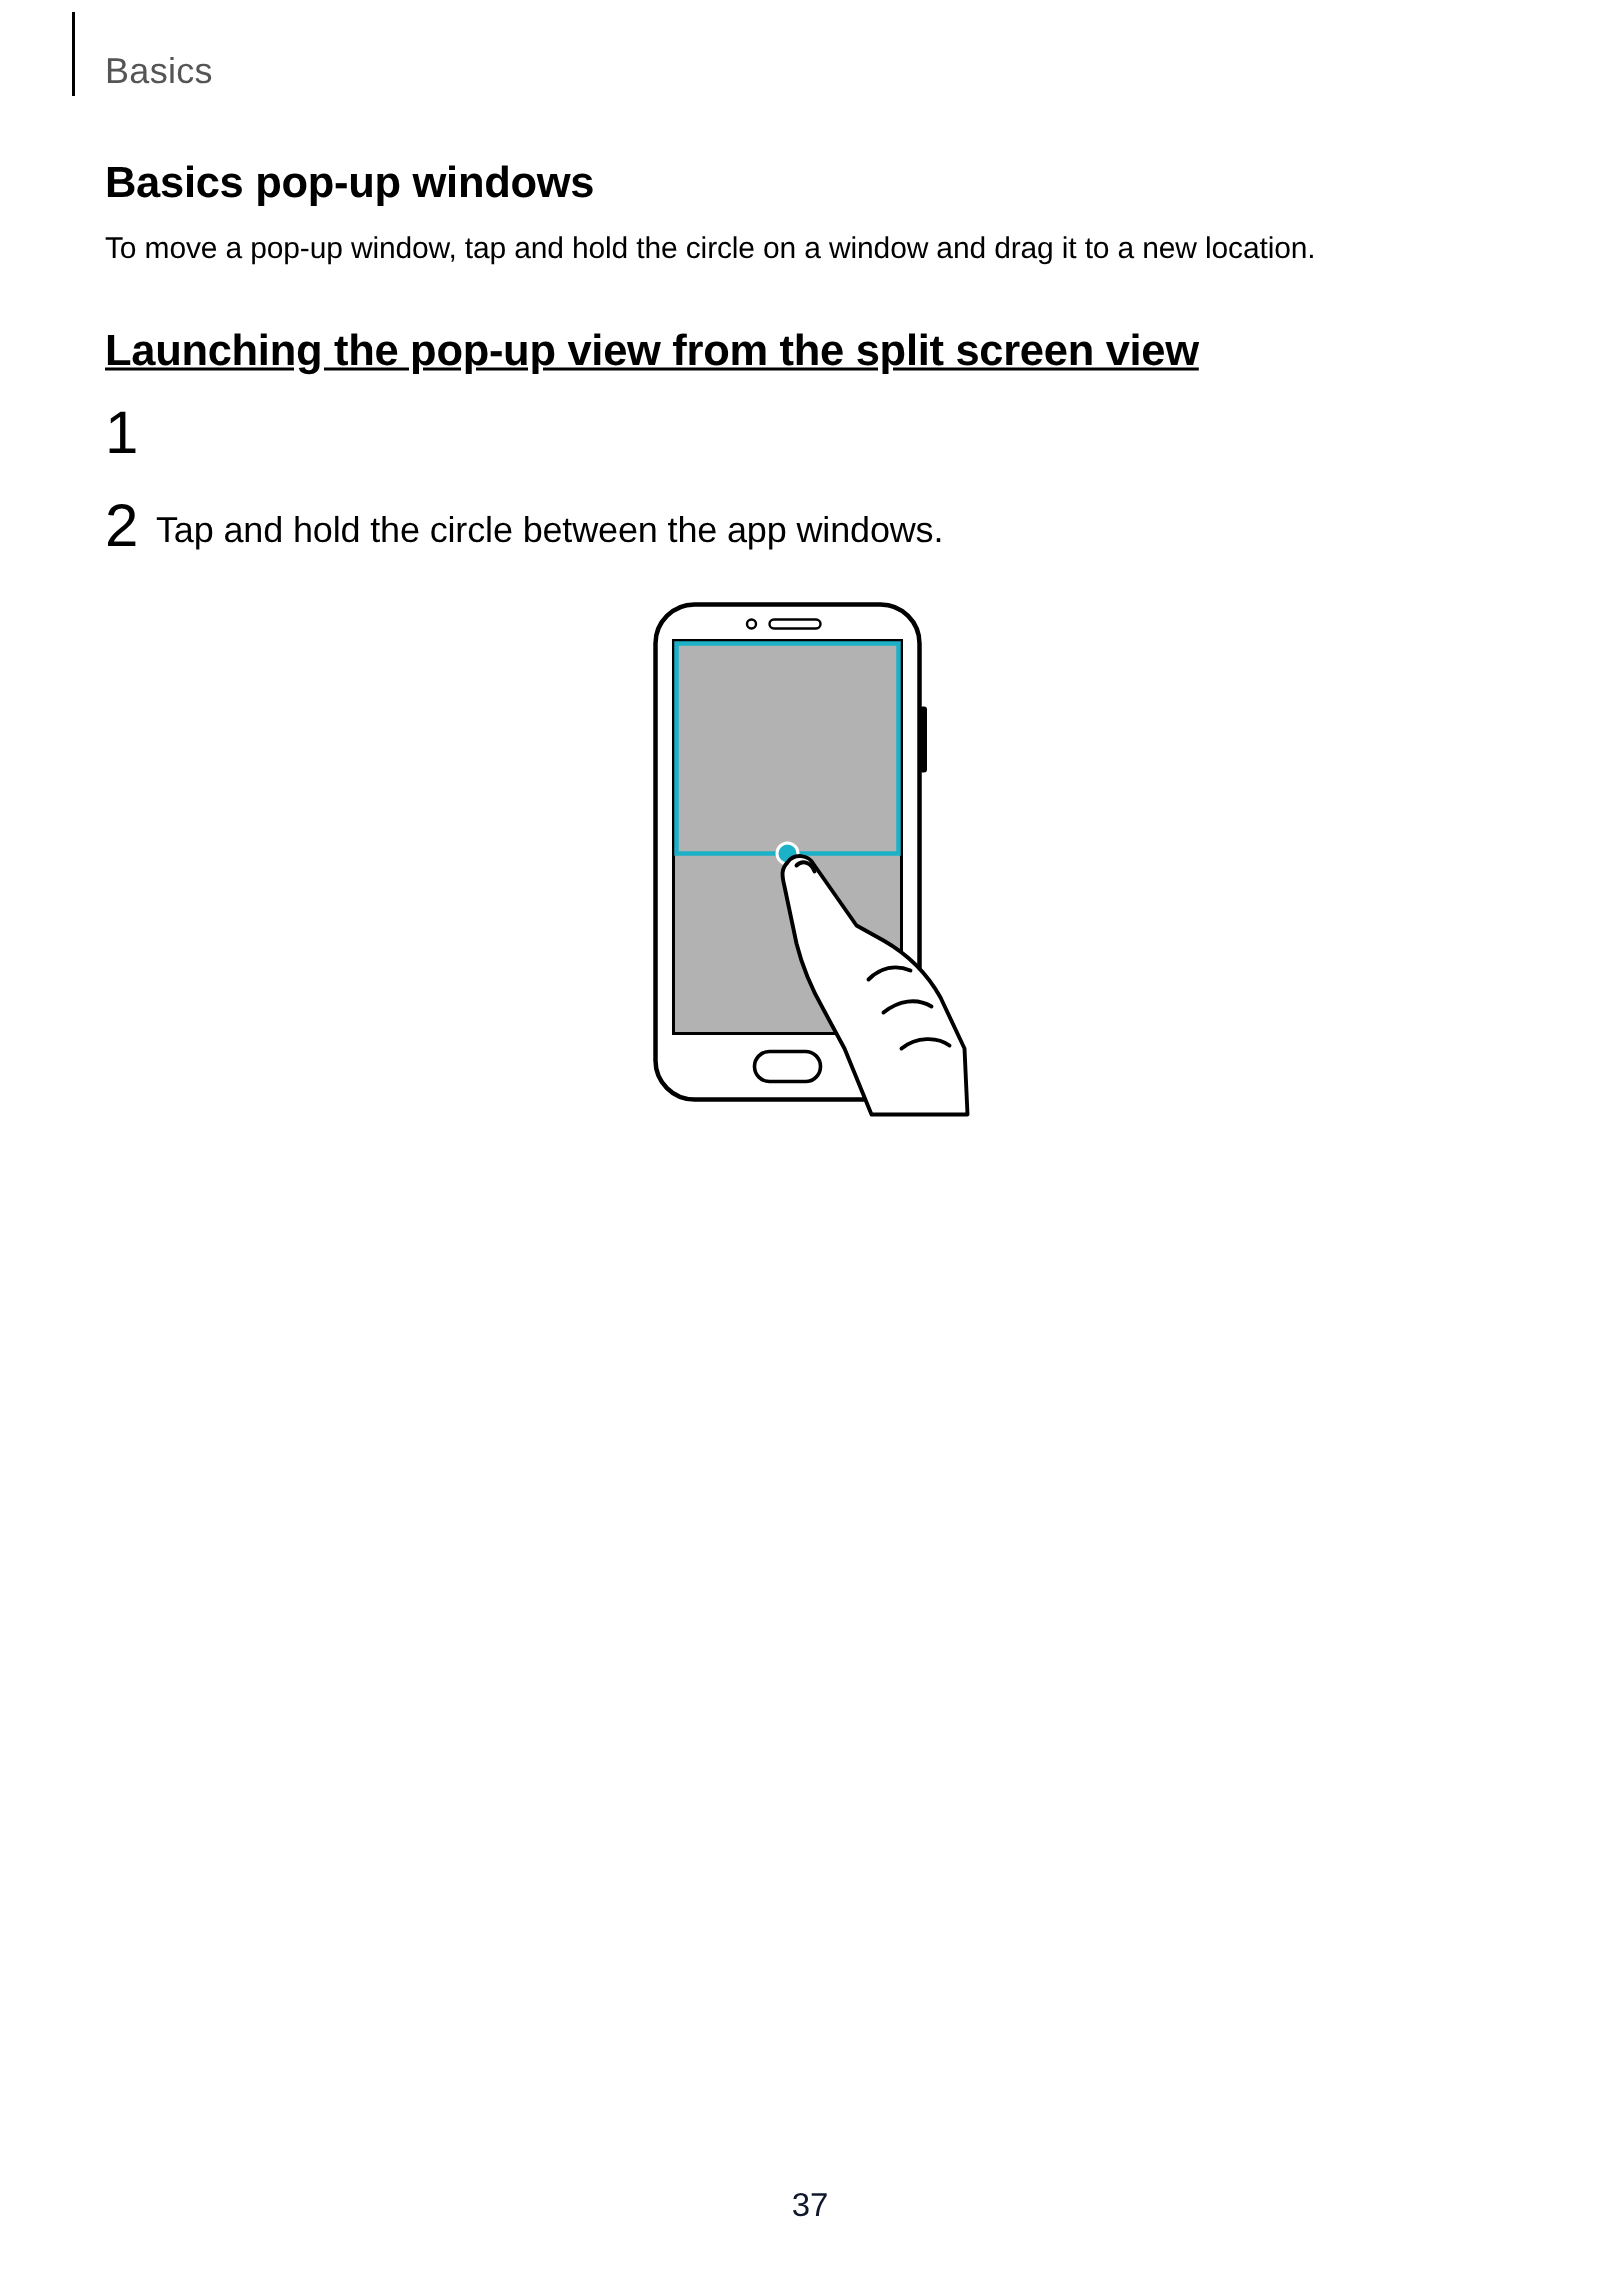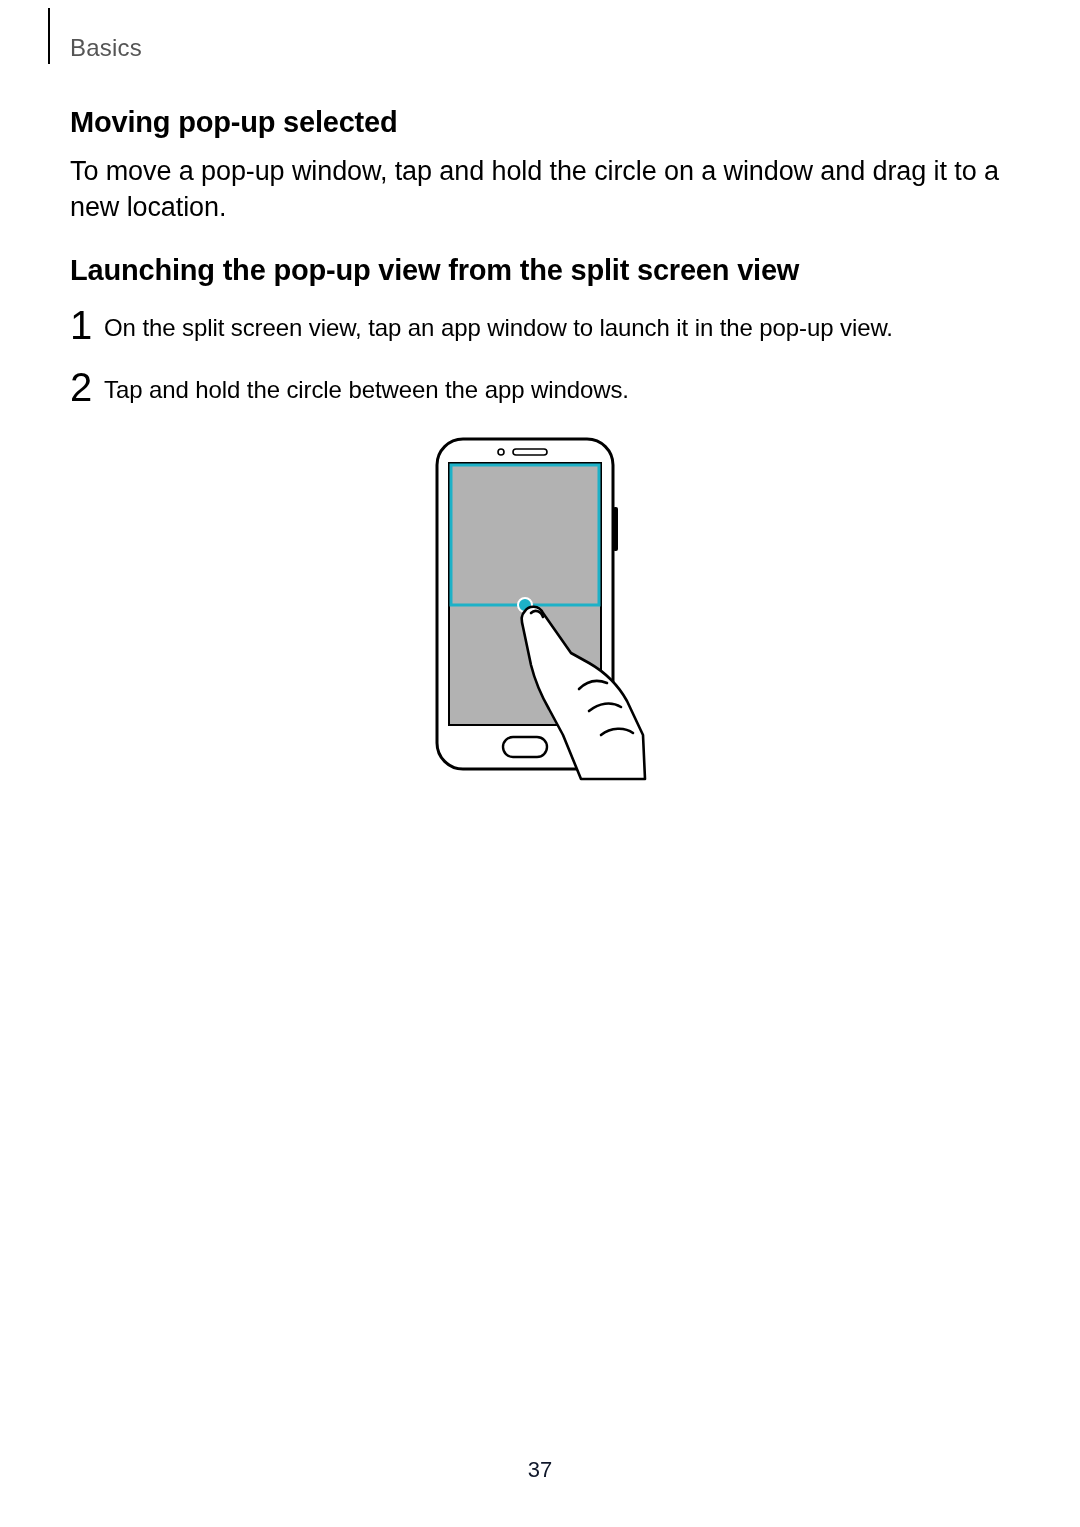--- a/index.html
+++ b/index.html
@@ -40,30 +40,31 @@
     top: 106px;
     width: 940px;
   }
   .h2 {
     font-size: 29px;
     font-weight: 700;
     margin-bottom: 14px;
     letter-spacing: -0.2px;
   }
   .para {
-    font-size: 27px;
+    font-size: 20px;
     line-height: 1.35;
-    margin-bottom: 28px;
+    margin-bottom: 38px;
     letter-spacing: -0.1px;
   }
   .h2b {
     font-size: 29px;
     font-weight: 700;
     margin-bottom: 24px;
     letter-spacing: -0.2px;
+    text-decoration: underline;
   }
   .step {
     display: flex;
     align-items: flex-start;
     margin-bottom: 22px;
   }
   .step-num {
     font-family: "Segoe UI", Arial, sans-serif;
     font-weight: 300;
     font-size: 40px;
@@ -100,30 +101,27 @@
   }
 </style>
 </head>
 <body>
 
 <div class="page">
   <div class="header-rule"></div>
   <div class="header-bar">Basics</div>
 
   <div class="content">
-    <div class="h2">Moving pop-up selected</div>
+    <div class="h2">Basics pop-up windows</div>
     <div class="para">To move a pop-up window, tap and hold the circle on a window and drag it to a new location.</div>
 
     <div class="h2b">Launching the pop-up view from the split screen view</div>
 
     <div class="step">
       <div class="step-num">1</div>
-      <div class="step-body">
-        <p>On the split screen view, tap an app window to launch it in the pop-up view.</p>
-      </div>
     </div>
 
     <div class="step">
       <div class="step-num">2</div>
       <div class="step-body">
         <p>Tap and hold the circle between the app windows.</p>
       </div>
     </div>
 
     <div class="figure">

